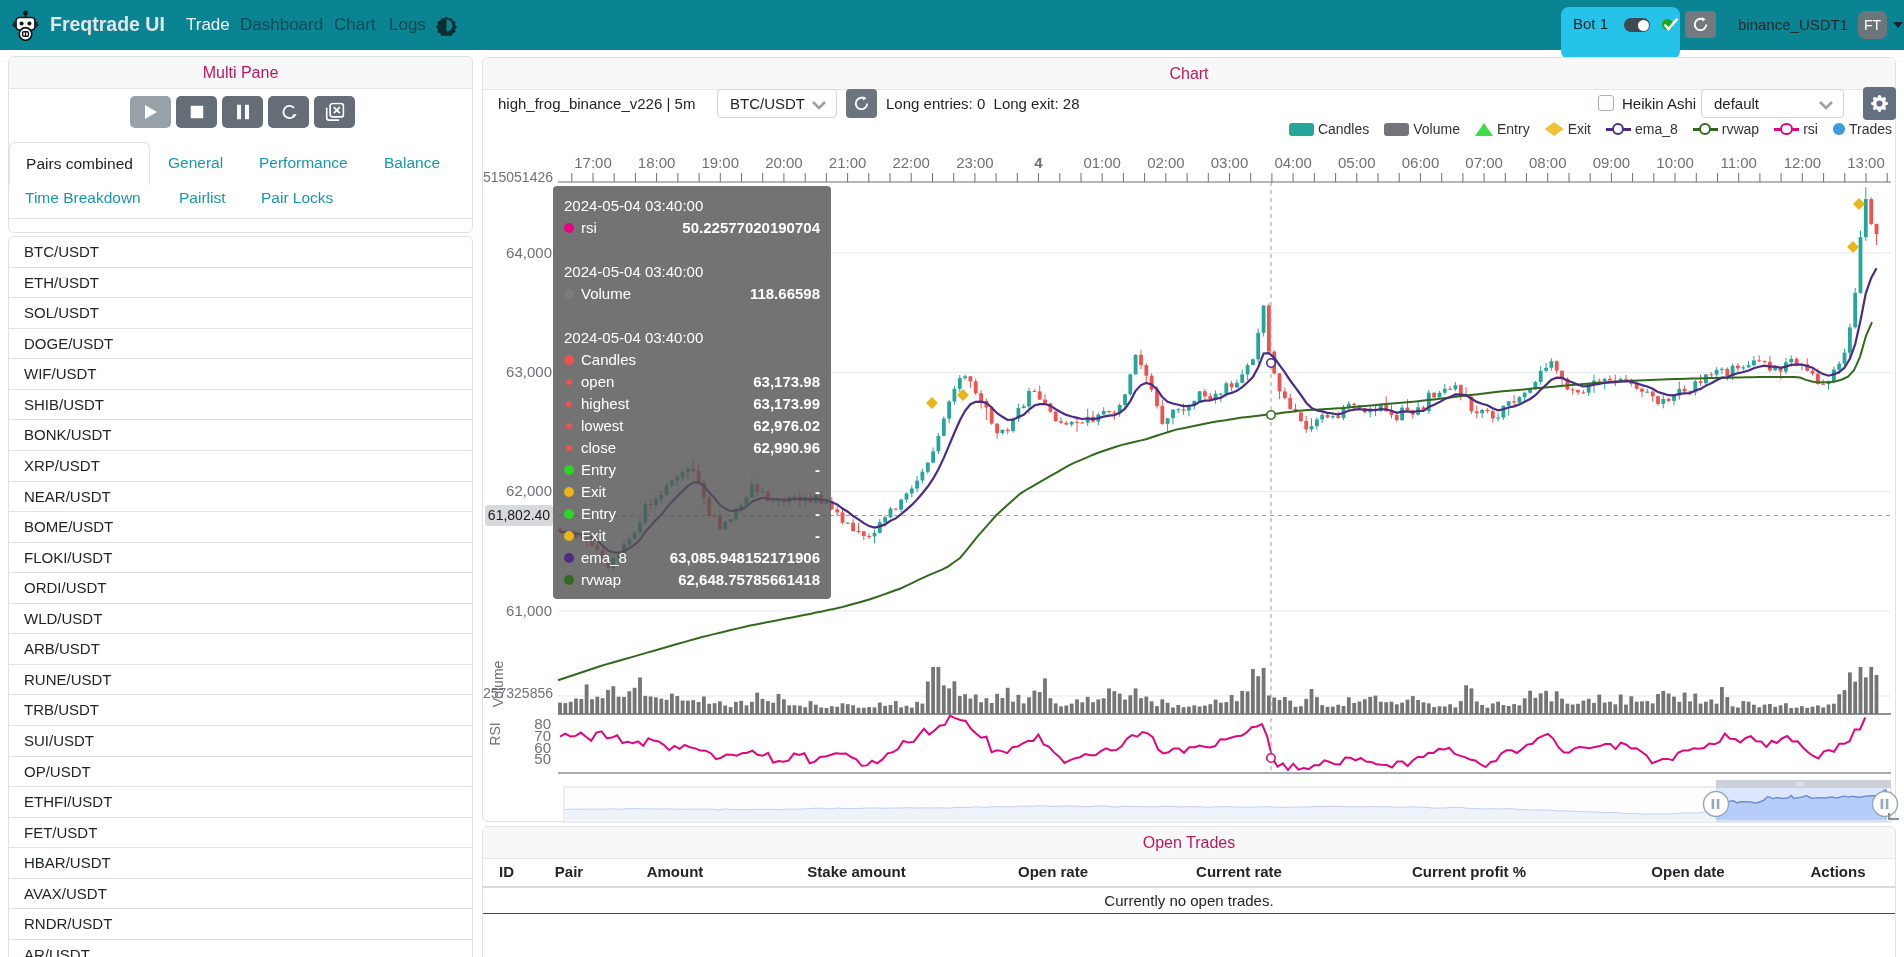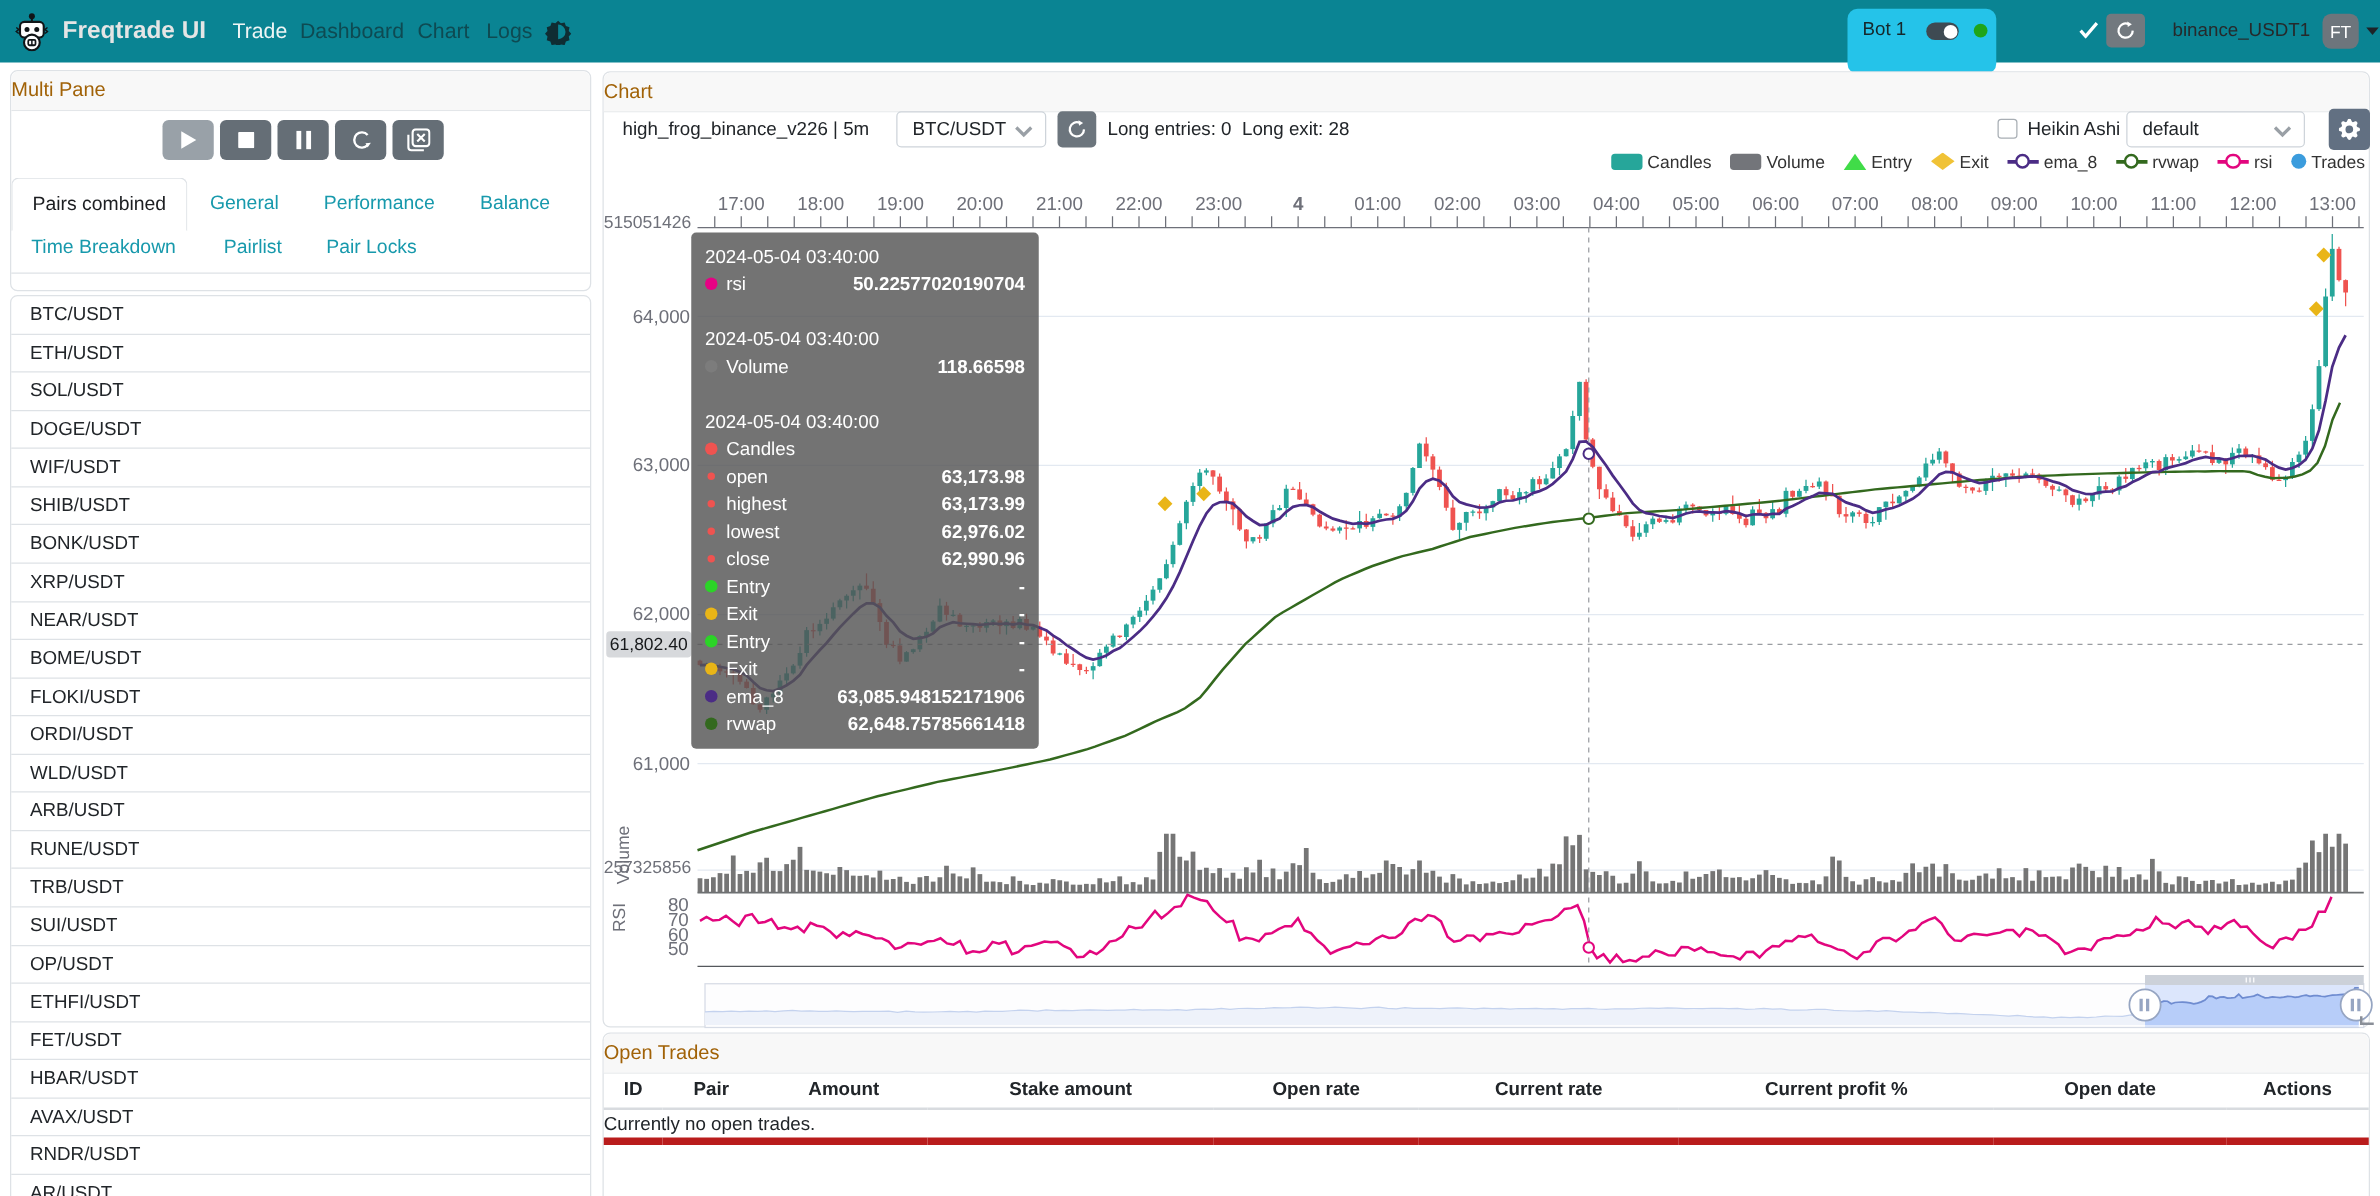--- a/index.html
+++ b/index.html
@@ -5,36 +5,36 @@
 * { margin:0; padding:0; box-sizing:border-box; }
 html,body { width:1904px; height:957px; overflow:hidden; background:#fff;
   font-family:"Liberation Sans", sans-serif; }
 .abs { position:absolute; }
 
 
 .navbar { position:absolute; left:0; top:0; width:1904px; height:50px; background:#0a8493; }
 .brand { position:absolute; left:50px; top:13px; font-size:19.5px; font-weight:bold; color:#e5e5e5; }
 .nlink { position:absolute; top:15px; font-size:17px; color:#0e4a52; }
 .nlink.active { color:#eef5f5; }
-.botbox { position:absolute; left:1478px; top:7px; width:119px; height:52px; border-radius:8px;
+.botbox { position:absolute; left:1561px; top:7px; width:119px; height:52px; border-radius:8px;
   background:#25c3e9; }
 .botbox .bname { position:absolute; left:12px; top:8px; font-size:15px; color:#16282c; }
 .toggle { position:absolute; left:63px; top:11px; width:26px; height:14px; border-radius:7px; background:#3e4a52; }
 .toggle .knob { position:absolute; right:1.5px; top:1.5px; width:11px; height:11px; border-radius:50%; background:#fff; }
 .gdot { position:absolute; left:101px; top:12px; width:11px; height:11px; border-radius:50%; background:#1fa51a; }
 .greybtn { position:absolute; background:#72797f; border-radius:4px; }
 .ftbtn { position:absolute; left:1858px; top:11px; width:29px; height:28px; background:#6d757c;
   border-radius:7px; color:#fff; font-size:14px; text-align:center; line-height:28px; }
 .caret { position:absolute; left:1893px; top:22px; width:0; height:0;
   border-left:5px solid transparent; border-right:5px solid transparent; border-top:6px solid #1d2328; }
 .binname { position:absolute; left:1738px; top:16px; font-size:15px; color:#26292b; }
 
 
 .card { position:absolute; background:#fff; border:1px solid #dee2e6; border-radius:6px; }
-.chead { height:32px; line-height:31px; font-size:16px; color:#a16207;
+.chead { height:32px; line-height:31px; text-align:center; font-size:16px; color:#be185d;
   background:#f8f8f8; border-bottom:1px solid #e3e6e9; border-radius:6px 6px 0 0; }
 
 
 .ctlbtn { position:absolute; top:39px; width:41px; height:32px; border-radius:5px; background:#656e76; }
 .ctlbtn svg { position:absolute; left:50%; top:50%; transform:translate(-50%,-50%); }
 .tabs { position:absolute; left:0; top:85px; width:463px; }
 .tabrow { position:relative; height:42px; }
 .tablink { position:absolute; top:0; height:42px; line-height:42px; font-size:15.5px; color:#1799ac; }
 .tab-active { position:absolute; left:0; top:0; height:43px; width:141px; background:#fff;
   border:1px solid #dee2e6; border-bottom:1px solid #fff; border-radius:6px 6px 0 0;
@@ -79,21 +79,21 @@
 .tval { position:absolute; right:0; top:0; font-weight:bold; }
 
 
 .ylab { position:absolute; left:2px; top:447px; width:68px; height:21px; background:#d7d9dc;
   border-radius:3px; text-align:center; line-height:21px; font-size:14px; color:#17191b; z-index:4; }
 
 
 #ottable { position:absolute; left:0; top:30px; width:1412px; border-collapse:collapse;
   font-size:15px; color:#212529; }
 #ottable th { font-weight:bold; height:30px; border-bottom:2px solid #d8dbdf;margin-top:28px; }
-#ottable td { height:26px; border-bottom:6px solid #b91c1c; }
+#ottable td { height:26px; text-align:center; border-bottom:1px solid #b91c1c; }
 </style>
 </head>
 <body>
 
 <div class="navbar">
   <svg class="abs" style="left:12px;top:9px" width="27" height="32" viewBox="0 0 27 32">
     <line x1="13.5" y1="5" x2="13.5" y2="9" stroke="#101417" stroke-width="1.6"></line>
     <circle cx="13.5" cy="4" r="2.4" fill="#101417"></circle>
     <rect x="4" y="8.5" width="19" height="12.5" rx="3.5" fill="#fdfdfd" stroke="#101417" stroke-width="1.7"></rect>
     <circle cx="9.6" cy="14.5" r="2" fill="#101417"></circle>

